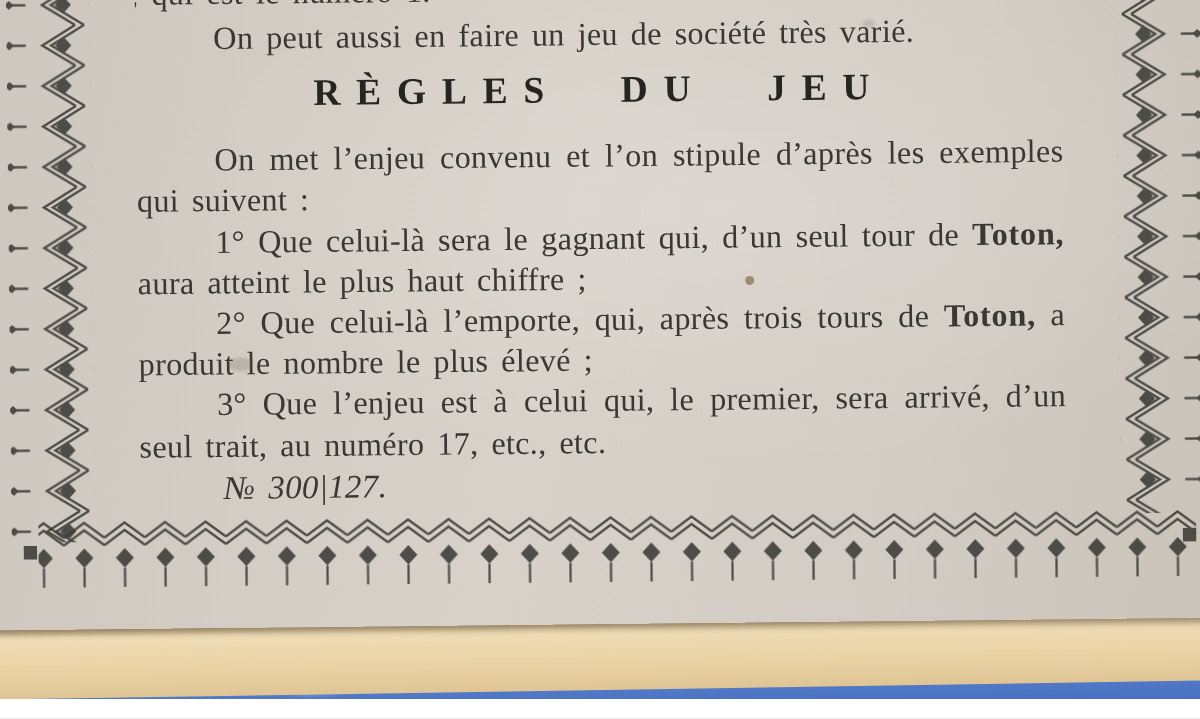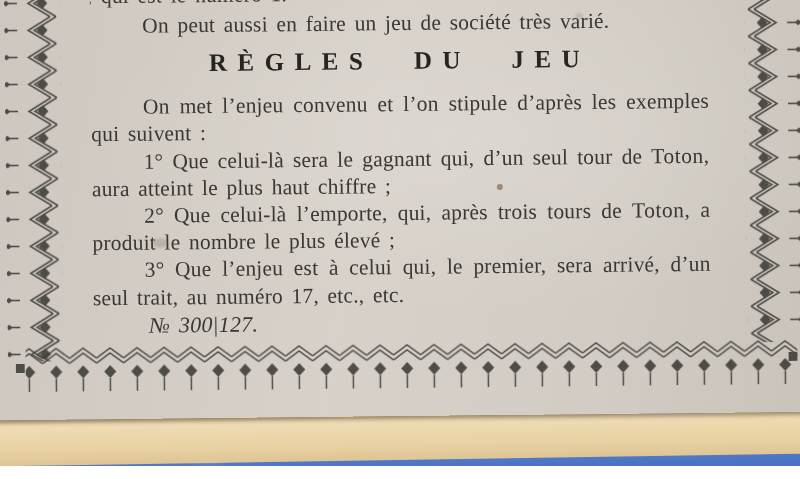--- a/index.html
+++ b/index.html
@@ -47,21 +47,21 @@
   .frag-clip .inner{display:block; margin-top:-16px; margin-left:-58px;}
   .heading{
     margin-top:7px; text-align:center;
     font-size:25px; line-height:34px; font-weight:bold; color:#26251f;
     letter-spacing:.42em; word-spacing:.95em;
   }
   .body-lines{margin-top:13px;}
   .line{white-space:nowrap; white-space:normal;}
   .indent{text-indent:52px;}
   .justify{text-align:justify; text-align-last:justify;}
-  .bold{font-weight:normal; letter-spacing:.5px;}
+  .bold{font-weight:bold; letter-spacing:.5px;}
   .reference{font-style:italic; text-indent:56px; font-size:22px; line-height:27.2px;}
   
   .speck{position:absolute; border-radius:50%;}
   .speck.a{left:505px; top:195px; width:6px; height:6px; background:rgba(110,78,45,.55);}
   .speck.b{left:160px; top:246px; width:16px; height:9px; background:rgba(90,85,75,.22); filter:blur(1px);}
   .speck.c{left:585px; top:25px; width:8px; height:5px; background:rgba(100,95,85,.2); filter:blur(1px);}
 </style>
 </head>
 <body>
 

